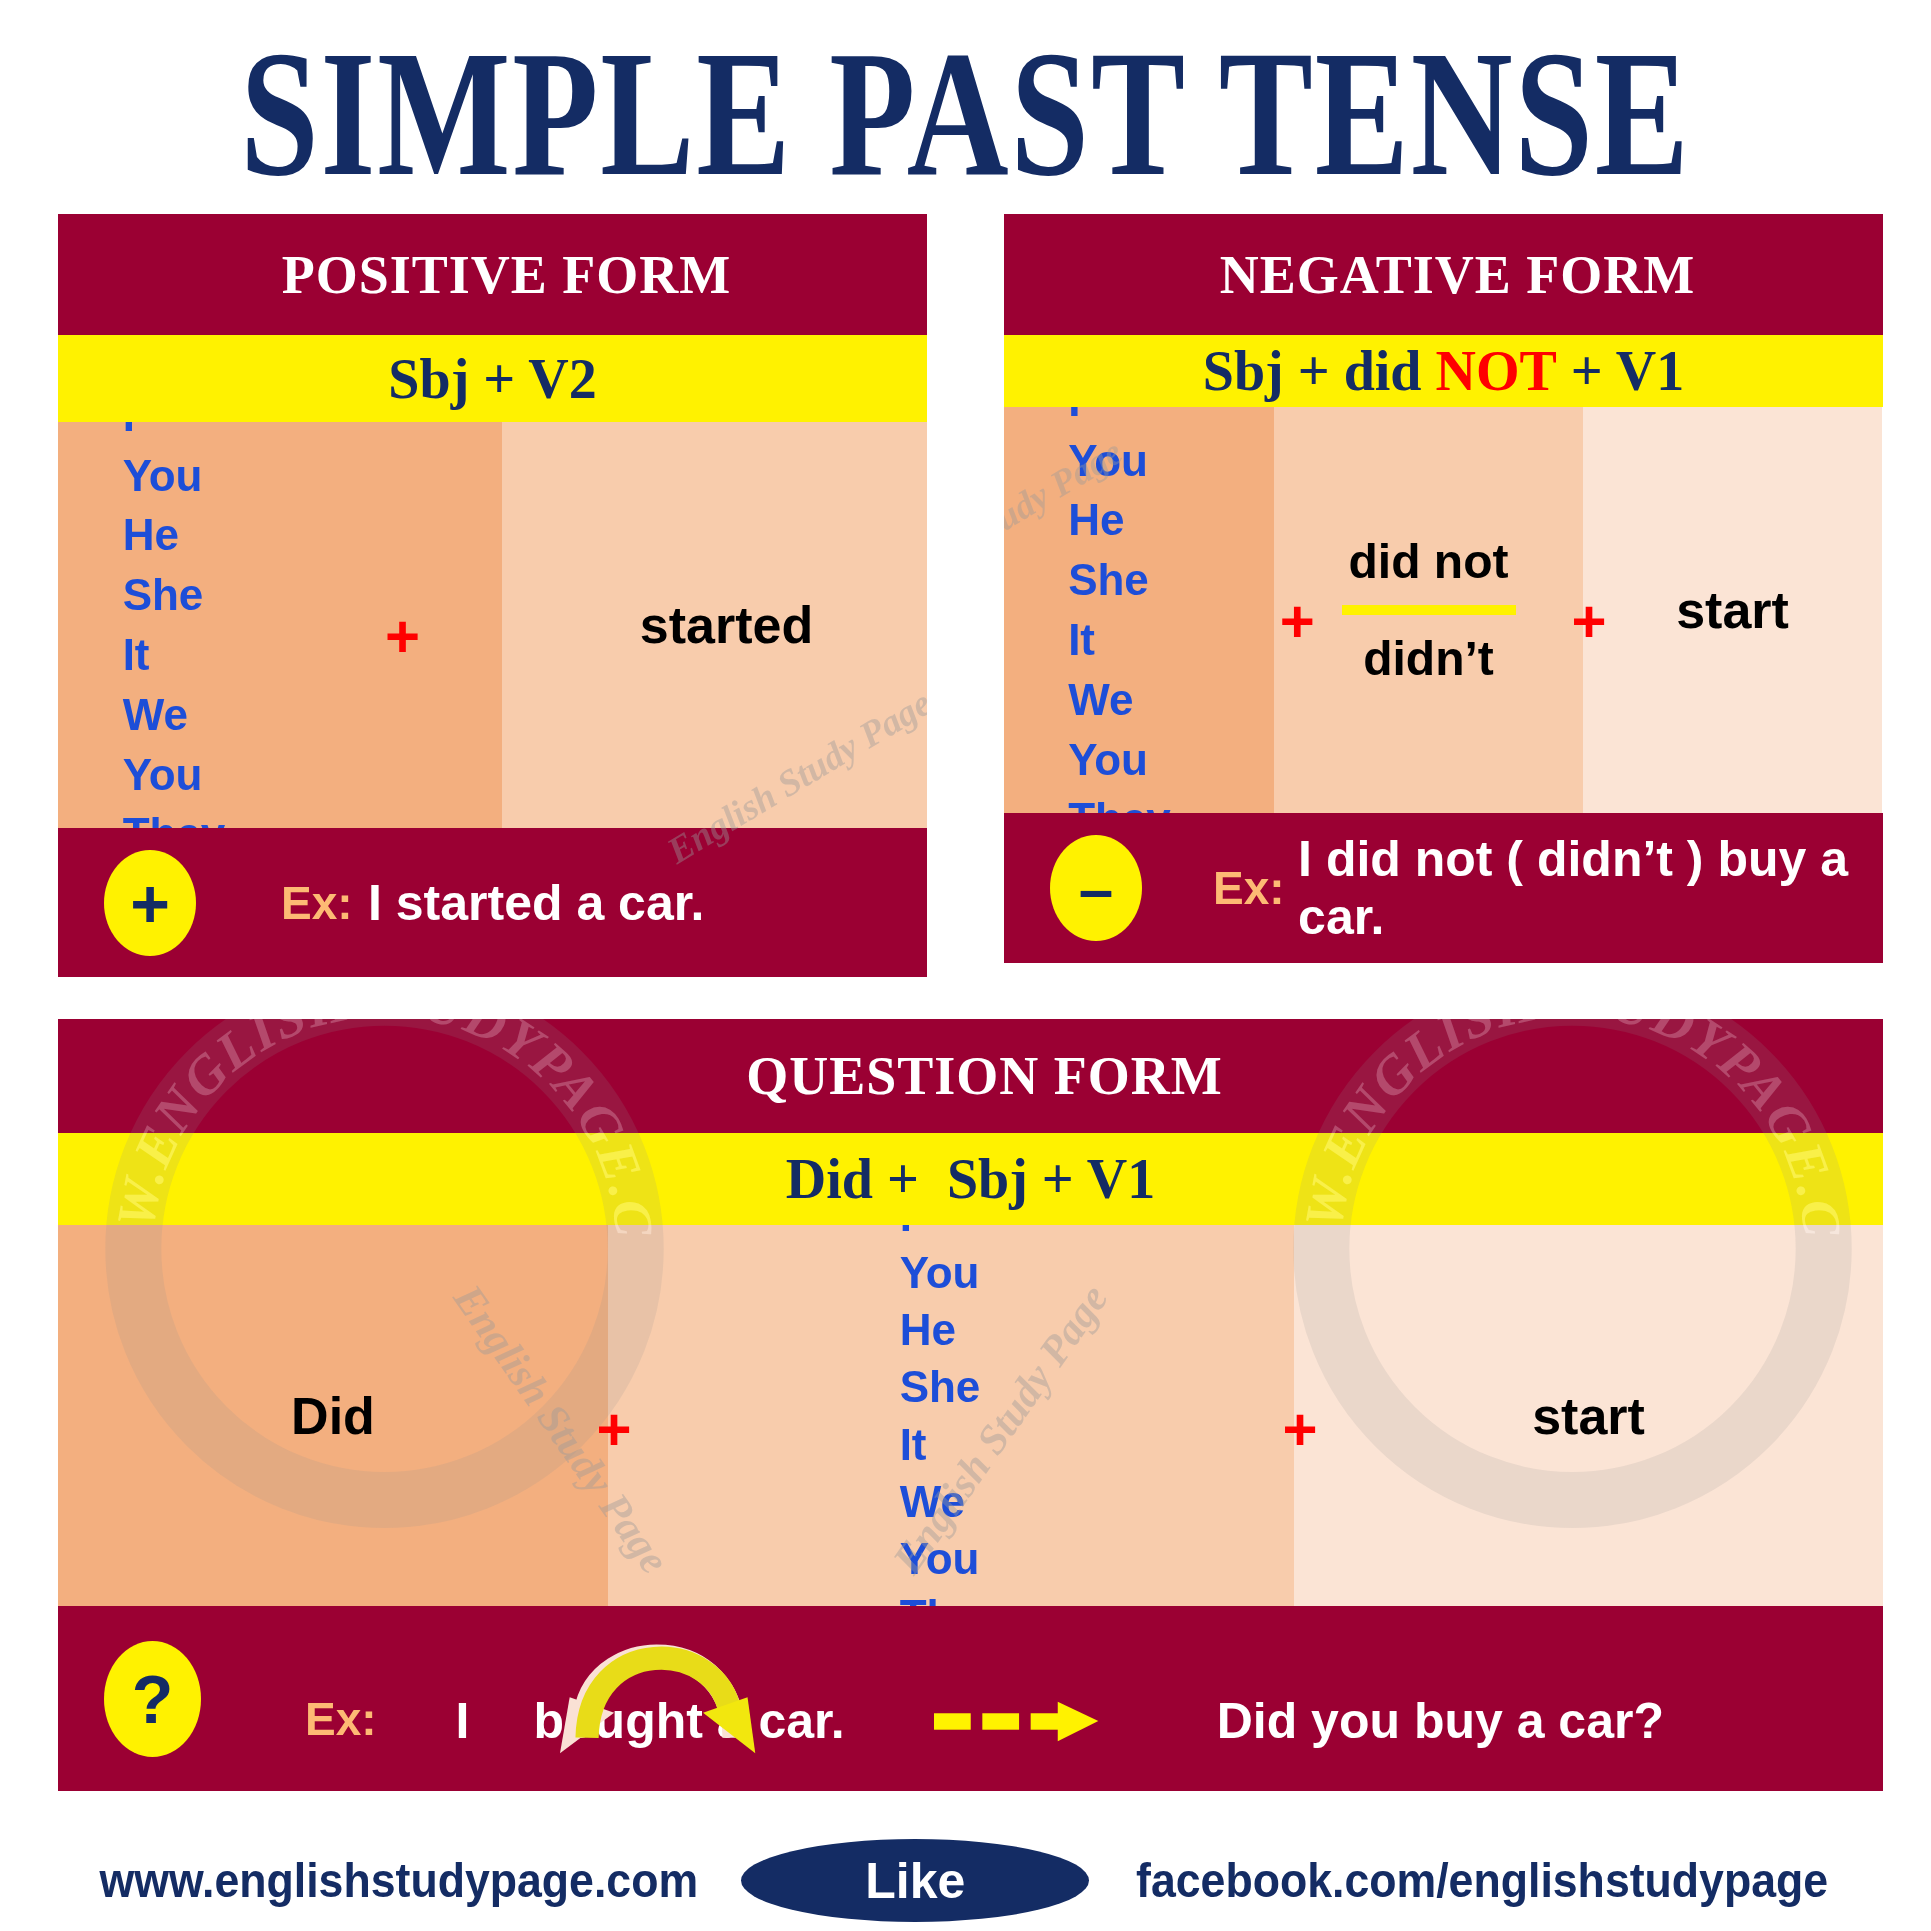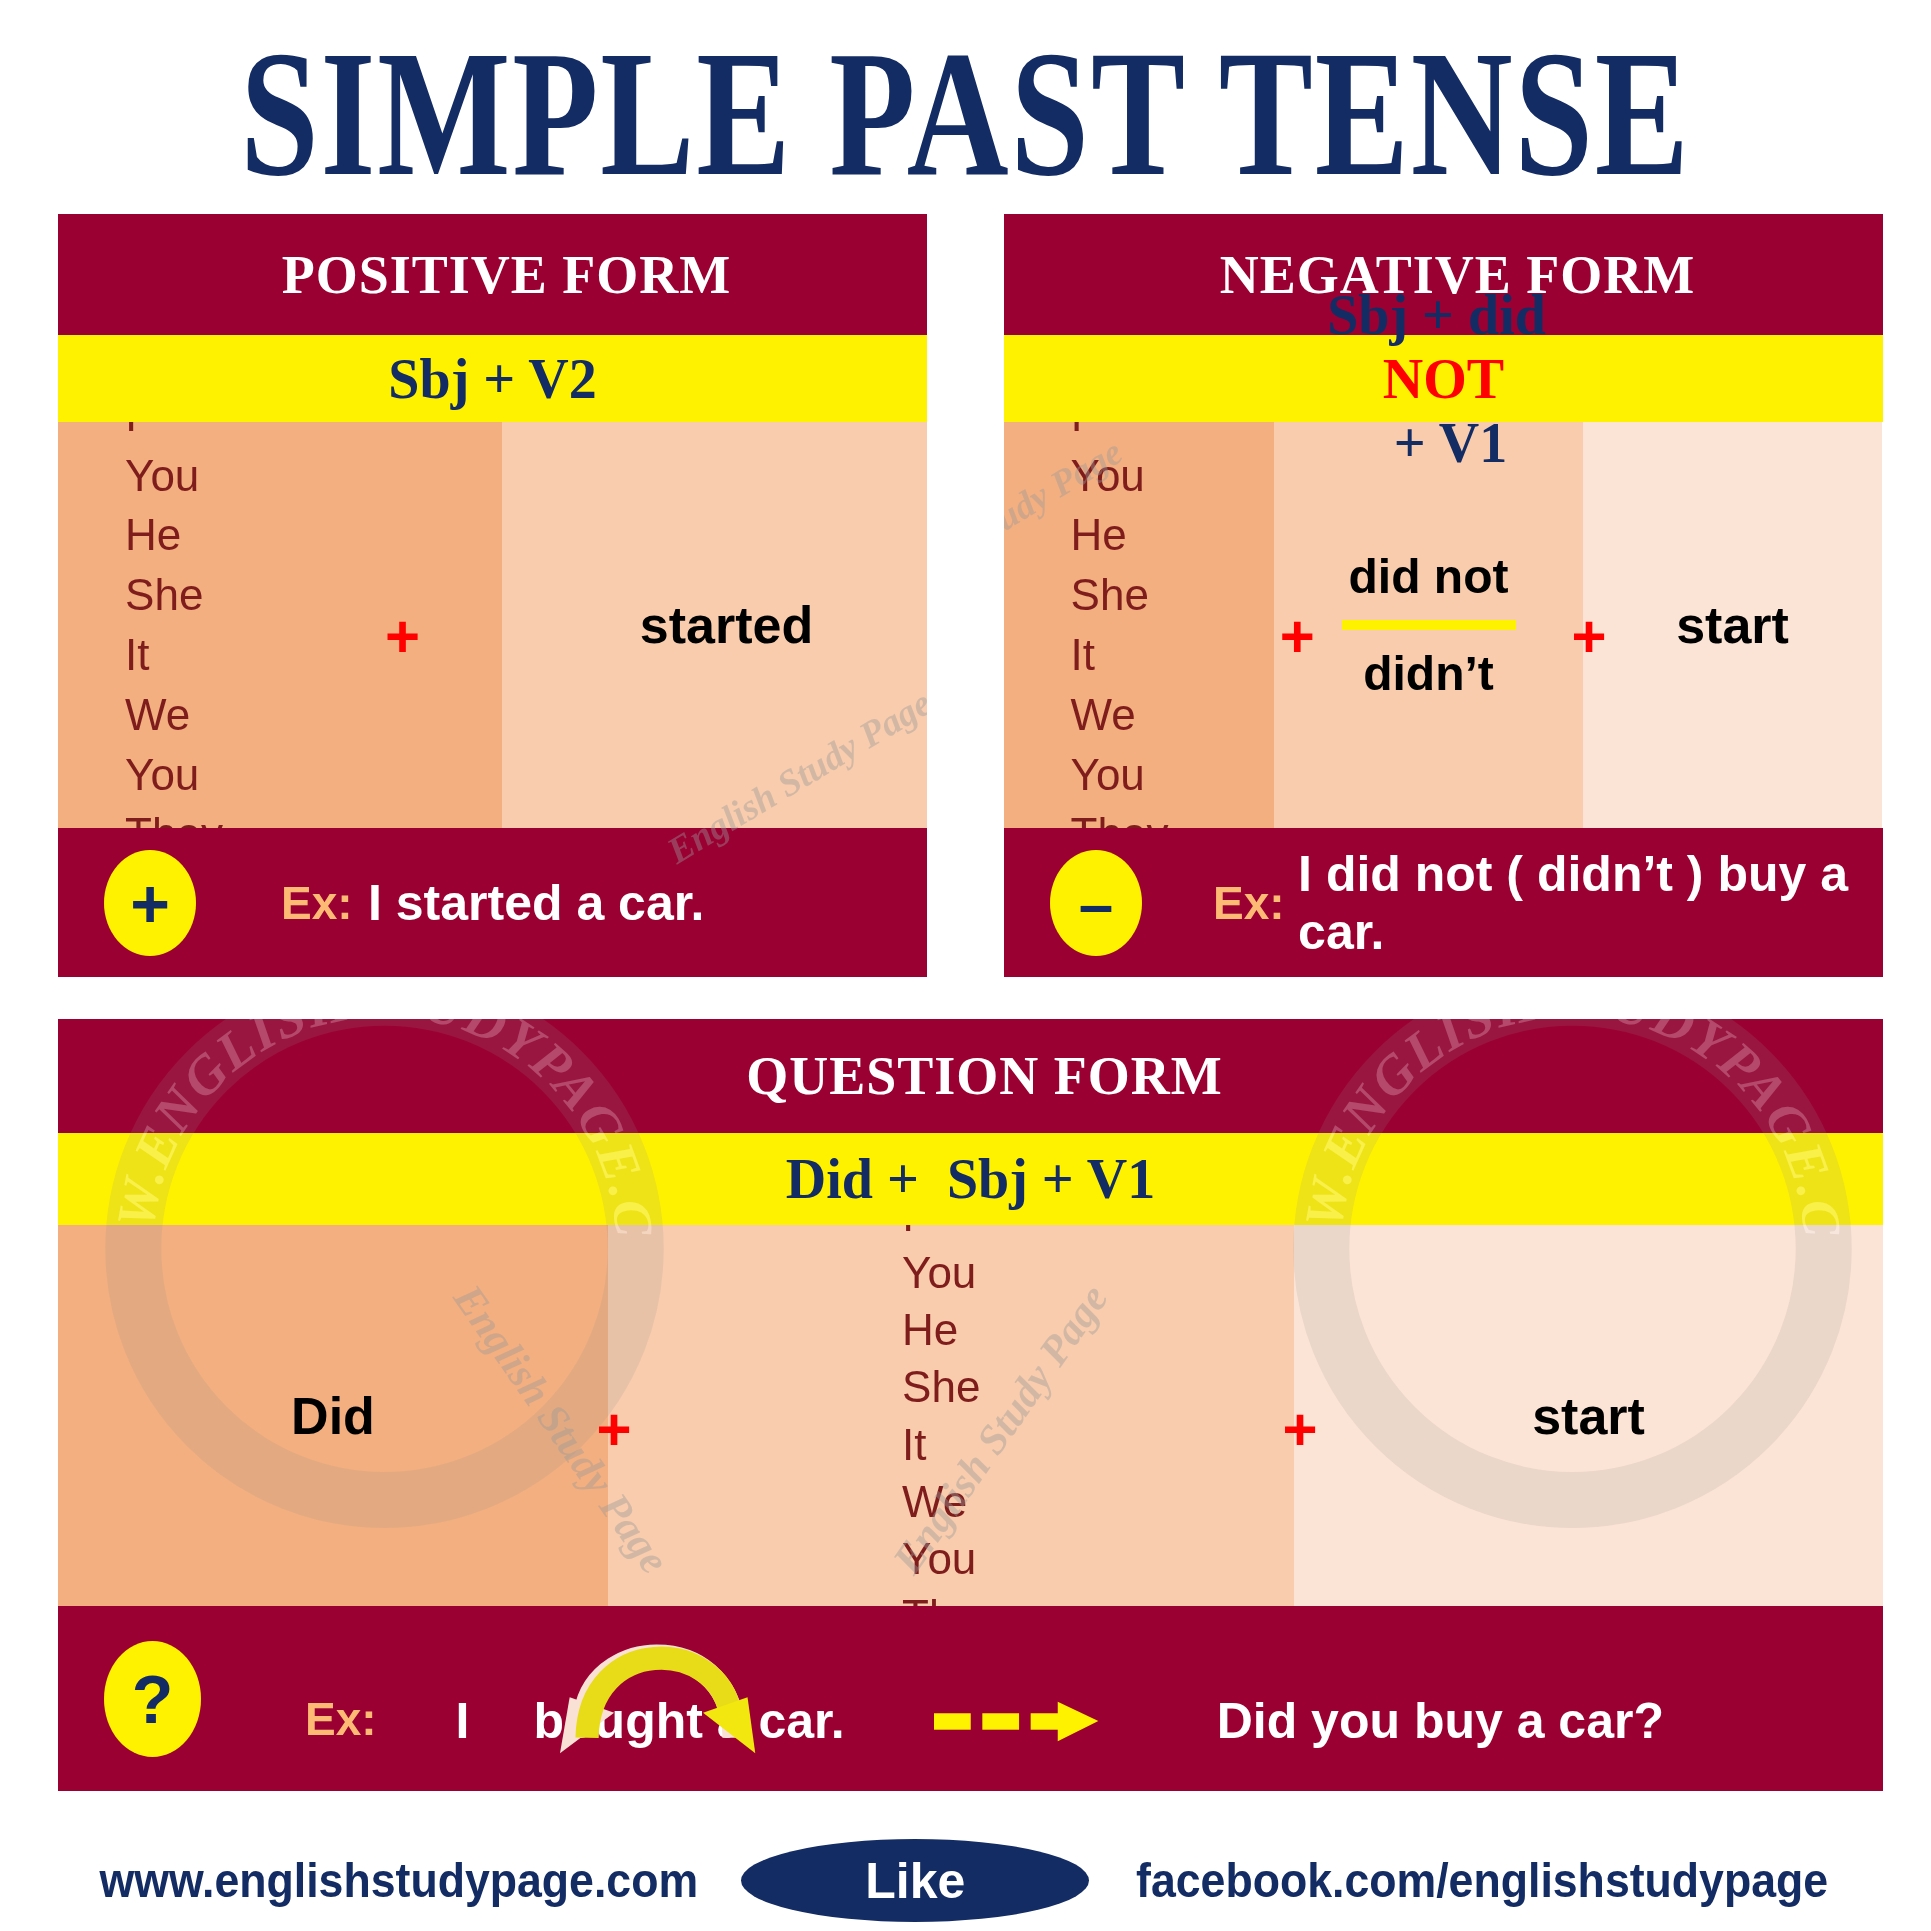--- a/index.html
+++ b/index.html
@@ -64,22 +64,22 @@
     position: relative;
     z-index: 2;
   }
   .col { position: relative; display: flex; align-items: center; justify-content: center; }
   .col-a { background: #F3AF7F; }
   .col-b { background: #F8CCAC; }
   .col-c { background: #FBE4D5; }
 
   .pron-list {
     font-family: "Liberation Sans", sans-serif;
-    font-weight: normal;
-    color: #7f1d1d;
+    font-weight: bold;
+    color: #1d4ed8;
     line-height: 1.36;
     text-align: left;
   }
   .cell-word {
     font-family: "Liberation Sans", sans-serif;
     font-weight: bold;
     color: #000000;
   }
   .plus-sign {
     font-family: "Liberation Sans", sans-serif;
@@ -207,21 +207,21 @@
       <span class="ex-text" style="font-size:50px; margin-left:15.4px;">I started a car.</span>
     </div>
 
     <div class="wm" style="left:591px; top:541px; font-size:37px; transform:rotate(-31deg);">English Study Page</div>
   </div>
 
   <div class="card" style="left:1004px; top:214px; width:879px; height:763px;">
 
     <div class="card-head" style="height:121px; font-size:54px; letter-spacing:1px;">NEGATIVE FORM</div>
 
-    <div class="card-formula" style="height:87px; font-size:56px;flex-direction:column;">
+    <div class="card-formula" style="height:72px; font-size:56px;">
       <span>Sbj + did </span><span class="fr-not">NOT</span><span> + V1</span>
     </div>
 
     <div class="card-body" style="height:406px;">
       <div class="col col-a" style="width:270px;">
         <div class="pron-list" style="font-size:44px; margin-right:39px;">
           <div>I</div>
           <div>You</div>
           <div>He</div>
           <div>She</div>

